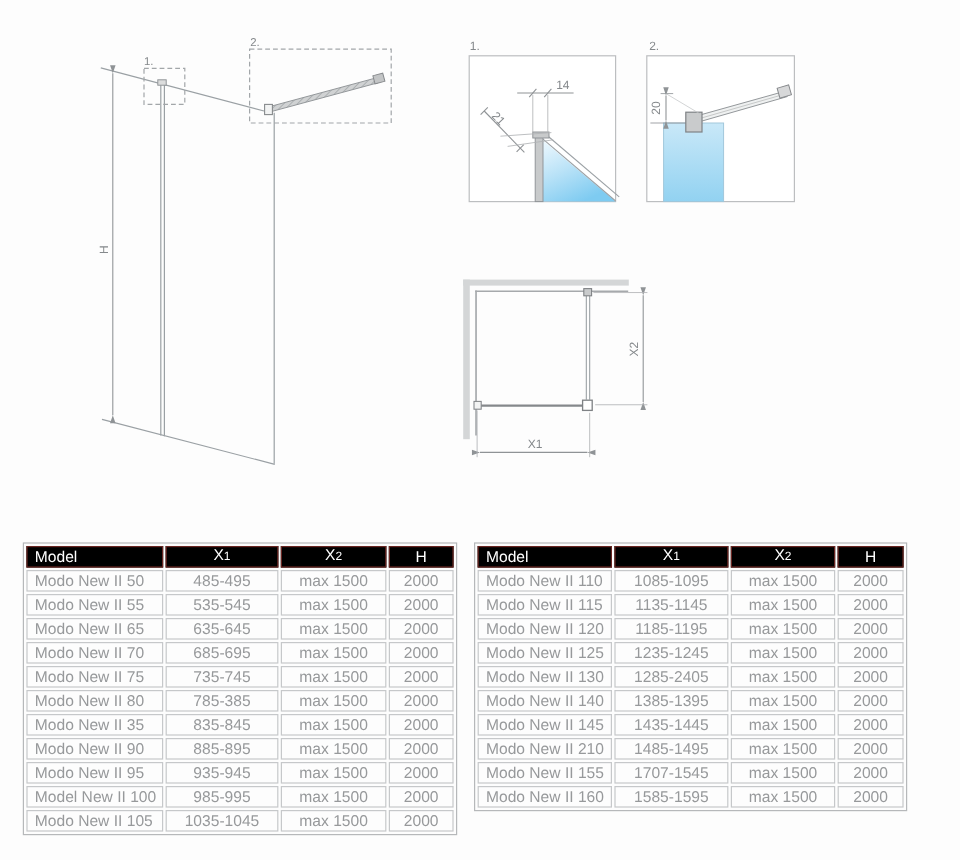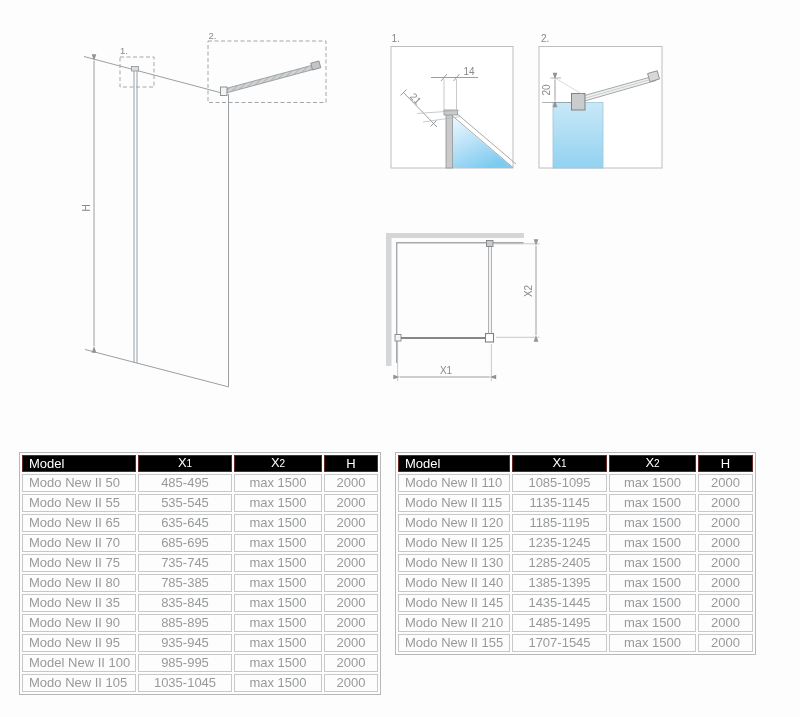--- a/index.html
+++ b/index.html
@@ -287,16 +287,22 @@
           <td class="col-num">1485-1495</td>
           <td class="col-num">max 1500</td>
           <td class="col-num">2000</td>
         </tr>
         <tr>
           <td class="col-model">Modo New II 155</td>
           <td class="col-num">1707-1545</td>
           <td class="col-num">max 1500</td>
           <td class="col-num">2000</td>
         </tr>
+        <tr>
+          <td class="col-model">Modo New II 160</td>
+          <td class="col-num">1585-1595</td>
+          <td class="col-num">max 1500</td>
+          <td class="col-num">2000</td>
+        </tr>
       </tbody>
     </table>
 
 </div>
 
 </body></html>

